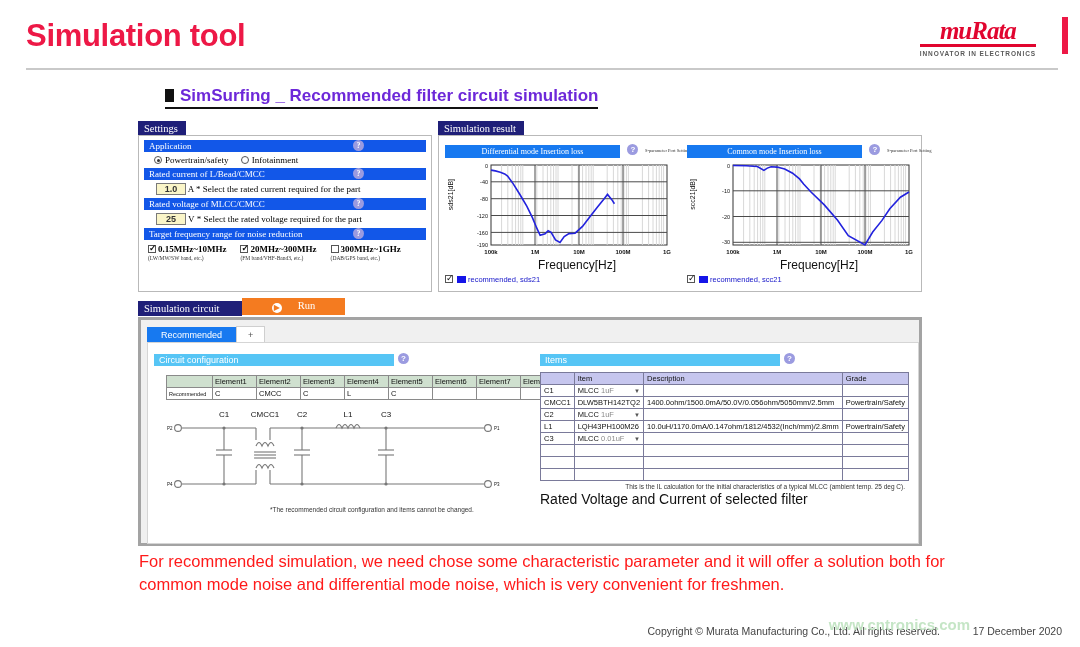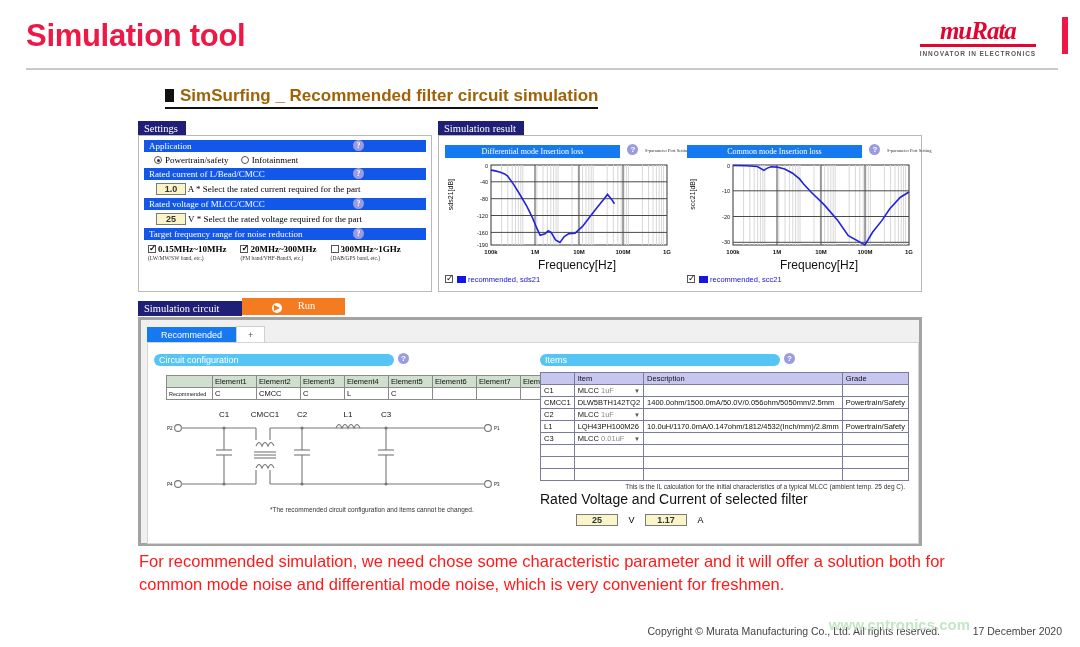--- a/index.html
+++ b/index.html
@@ -28,21 +28,21 @@
   .murata-tag {
     font-size: 6.5px; color: #5a5a5a; letter-spacing: 0.9px;
     margin-top: 3px; font-weight: bold;
   }
   .red-bar { position: absolute; right: 12px; top: 17px; width: 6px; height: 37px; background: #ED1846; }
   .hr-rule { position: absolute; left: 26px; top: 68px; width: 1032px; height: 2px; background: #c9c9c9; }
 
   
   .section-head {
     position: absolute; left: 165px; top: 86px;
-    font-size: 17px; font-weight: bold; color: #a16207;
+    font-size: 17px; font-weight: bold; color: #6d28d9;
     border-bottom: 2px solid #111; padding-bottom: 1px;
     white-space: nowrap;
   }
   .sq-bullet { display: inline-block; width: 9px; height: 13px; background: #111; margin-right: 6px; vertical-align: -1px; }
 
   
   .app { position: absolute; left: 138px; top: 118px; width: 784px; height: 428px; background: #fff; }
 
   .panel-tab {
     background: #1f1f78; color: #fff; font-size: 10.5px;
@@ -51,21 +51,20 @@
   }
   .bluebar {
     background: #1257E8; color: #fff; font-size: 9px;
     padding: 1px 5px; position: relative;
     font-family: "Liberation Serif", serif;
   }
   .lightbar {
     background: #56C5F5; color: #fff; font-size: 9px;
     padding: 1px 5px; position: relative;
     font-family: "Liberation Sans", sans-serif;
-    border-radius: 6px;
   }
   .help-icon {
     display: inline-block; width: 11px; height: 11px; border-radius: 50%;
     background: #9B9BE0; color: #fff; font-size: 8px; font-weight: bold;
     text-align: center; line-height: 11px; vertical-align: middle;
   }
 
   
   .settings-box {
     position: absolute; left: 0px; top: 17px;
@@ -593,26 +592,20 @@
               <td class="idx">&nbsp;</td>
               <td>&nbsp;</td>
               <td>&nbsp;</td>
               <td>&nbsp;</td>
             </tr>
           </tbody>
             </table>
 
           <div class="note-italic" style="margin-top:2px;text-align:right;width:365px;">This is the IL calculation for the initial characteristics of a typical MLCC (ambient temp. 25 deg C).</div>
           <div class="rv-label" style="margin-top:1px;">Rated Voltage and Current of selected filter</div>
-          <div style="margin-top:2px;margin-left:36px;">
-            <span class="yellow-inp" style="min-width:42px;">25</span>
-            <span style="font-size:9px;margin:0 6px;">V</span>
-            <span class="yellow-inp" style="min-width:42px;">1.17</span>
-            <span style="font-size:9px;margin:0 6px;">A</span>
-          </div>
         </div>
 
       </div>
     </div>
   </div>
 
   <div class="redtext">For recommended simulation, we need chose some characteristic parameter and it will offer a solution both for common mode noise and differential mode noise, which is very convenient for freshmen.</div>
 
   <div class="footer-copy">Copyright © Murata Manufacturing Co., Ltd. All rights reserved.</div>
   <div class="watermark">www.cntronics.com</div>

